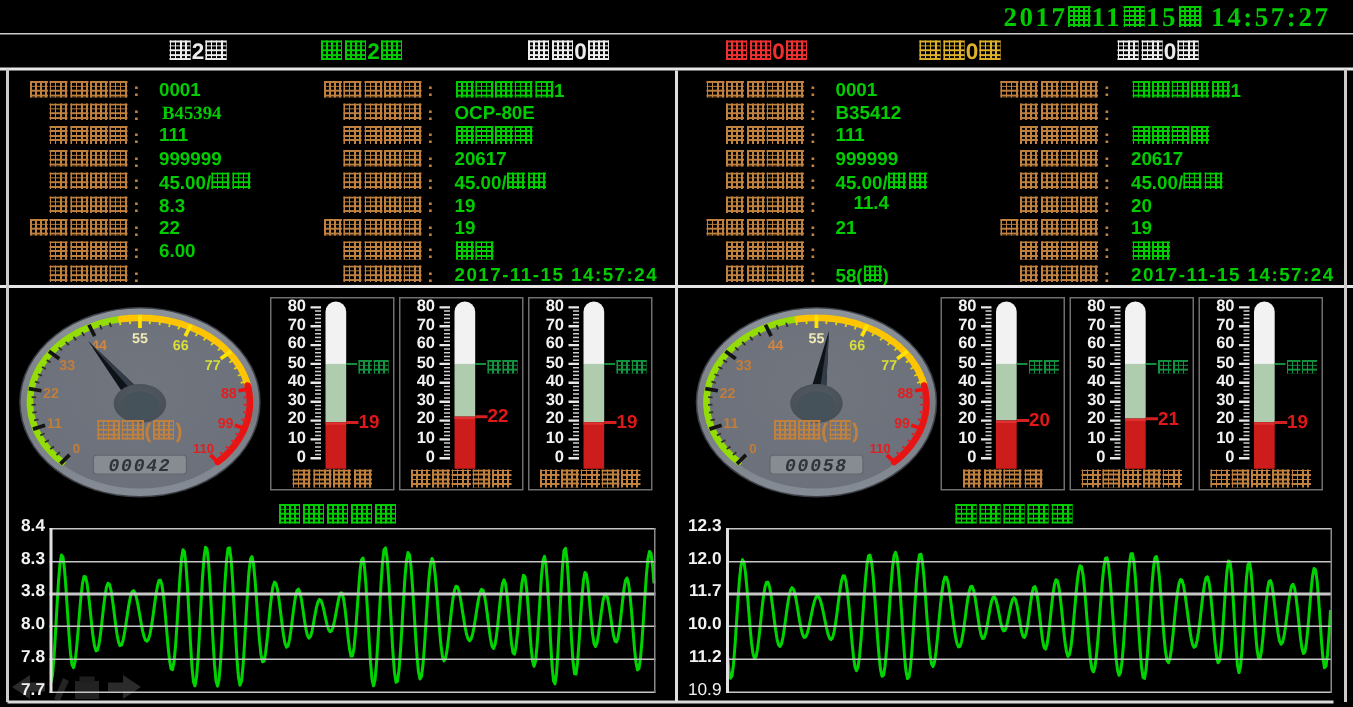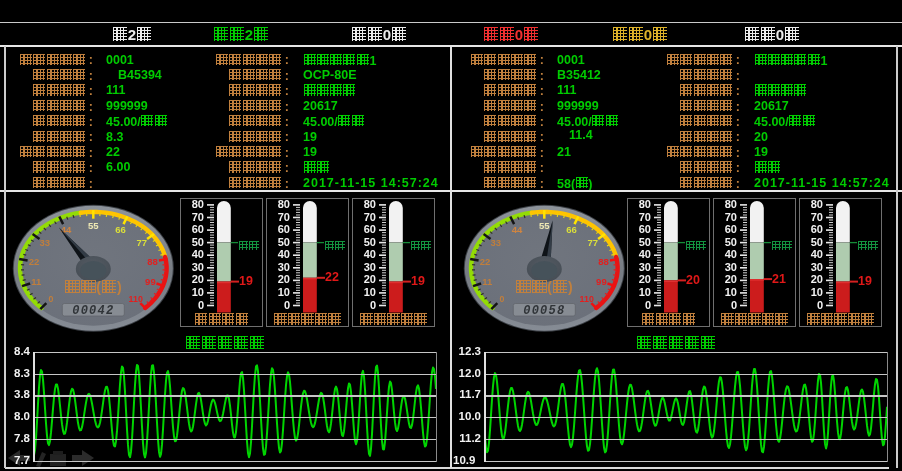--- a/index.html
+++ b/index.html
@@ -15,30 +15,31 @@
 .kw{background-image:repeating-linear-gradient(180deg,#ececec 0,#ececec 1.2px,transparent 1.2px,transparent 3px),repeating-linear-gradient(90deg,#ececec 0,#ececec 1.2px,transparent 1.2px,transparent 3.4px)}
 .kr{background-image:repeating-linear-gradient(180deg,#f03030 0,#f03030 1.2px,transparent 1.2px,transparent 3px),repeating-linear-gradient(90deg,#f03030 0,#f03030 1.2px,transparent 1.2px,transparent 3.4px)}
 .ky{background-image:repeating-linear-gradient(180deg,#ddb22a 0,#ddb22a 1.2px,transparent 1.2px,transparent 3px),repeating-linear-gradient(90deg,#ddb22a 0,#ddb22a 1.2px,transparent 1.2px,transparent 3.4px)}
 .kdg{background-image:repeating-linear-gradient(180deg,#13933f 0,#13933f 1px,transparent 1px,transparent 3px),repeating-linear-gradient(90deg,#13933f 0,#13933f 1px,transparent 1px,transparent 3.3px)}
 .lbl{font-weight:bold;font-size:12.5px;color:#c0803e;text-align:right;white-space:nowrap}
 .val{font-weight:bold;font-size:12.5px;color:#00cc00;text-align:left;white-space:nowrap}
 .st{font-weight:bold;font-size:15px;text-align:center;white-space:nowrap}
 svg{position:absolute;left:0;top:0}
 </style></head><body>
 <div id="pg">
+<div style="left:612px;top:2px;width:275px;height:19px;font-family:'Liberation Serif',serif;font-weight:bold;font-size:18px;letter-spacing:1.7px;color:#00cc00;text-align:right;white-space:nowrap"><span>2017</span><i class="k k15 kg"></i><span>11</span><i class="k k15 kg"></i><span>15</span><i class="k k15 kg"></i><span>&nbsp;14:57:27</span></div>
 <div class="st" style="left:72px;top:26.5px;width:120px;height:16px;color:#ececec"><i class="k k14 kw"></i><span>2</span><i class="k k14 kw"></i></div>
 <div class="st" style="left:181px;top:26.5px;width:120px;height:16px;color:#00cc00"><i class="k k14 kg"></i><i class="k k14 kg"></i><span>2</span><i class="k k14 kg"></i></div>
 <div class="st" style="left:319px;top:26.5px;width:120px;height:16px;color:#ececec"><i class="k k14 kw"></i><i class="k k14 kw"></i><span>0</span><i class="k k14 kw"></i></div>
 <div class="st" style="left:451px;top:26.5px;width:120px;height:16px;color:#f03030"><i class="k k14 kr"></i><i class="k k14 kr"></i><span>0</span><i class="k k14 kr"></i></div>
 <div class="st" style="left:580px;top:26.5px;width:120px;height:16px;color:#ddb22a"><i class="k k14 ky"></i><i class="k k14 ky"></i><span>0</span><i class="k k14 ky"></i></div>
 <div class="st" style="left:712px;top:26.5px;width:120px;height:16px;color:#ececec"><i class="k k14 kw"></i><i class="k k14 kw"></i><span>0</span><i class="k k14 kw"></i></div>
 <div class="lbl" style="left:5px;top:53.5px;width:90px;height:15px"><i class="k ko"></i><i class="k ko"></i><i class="k ko"></i><i class="k ko"></i><i class="k ko"></i><span style="margin:0 2px 0 3px">:</span></div>
 <div class="val" style="left:106px;top:53.5px;width:118px;height:15px;"><span>0001</span></div>
 <div class="lbl" style="left:5px;top:68.9px;width:90px;height:15px"><i class="k ko"></i><i class="k ko"></i><i class="k ko"></i><i class="k ko"></i><span style="margin:0 2px 0 3px">:</span></div>
-<div class="val" style="left:118px;top:68.9px;width:118px;height:15px;"><span>B45394</span></div>
+<div class="val" style="left:108px;top:68.9px;width:118px;height:15px;font-family:Liberation Serif, serif;"><span>B45394</span></div>
 <div class="lbl" style="left:5px;top:84.3px;width:90px;height:15px"><i class="k ko"></i><i class="k ko"></i><i class="k ko"></i><i class="k ko"></i><span style="margin:0 2px 0 3px">:</span></div>
 <div class="val" style="left:106px;top:84.3px;width:118px;height:15px;"><span>111</span></div>
 <div class="lbl" style="left:5px;top:99.7px;width:90px;height:15px"><i class="k ko"></i><i class="k ko"></i><i class="k ko"></i><i class="k ko"></i><span style="margin:0 2px 0 3px">:</span></div>
 <div class="val" style="left:106px;top:99.7px;width:118px;height:15px;"><span>999999</span></div>
 <div class="lbl" style="left:5px;top:115.1px;width:90px;height:15px"><i class="k ko"></i><i class="k ko"></i><i class="k ko"></i><i class="k ko"></i><span style="margin:0 2px 0 3px">:</span></div>
 <div class="val" style="left:106px;top:115.1px;width:118px;height:15px;"><span>45.00/</span><i class="k kg"></i><i class="k kg"></i></div>
 <div class="lbl" style="left:5px;top:130.5px;width:90px;height:15px"><i class="k ko"></i><i class="k ko"></i><i class="k ko"></i><i class="k ko"></i><span style="margin:0 2px 0 3px">:</span></div>
 <div class="val" style="left:106px;top:130.5px;width:118px;height:15px;"><span>8.3</span></div>
 <div class="lbl" style="left:5px;top:145.9px;width:90px;height:15px"><i class="k ko"></i><i class="k ko"></i><i class="k ko"></i><i class="k ko"></i><i class="k ko"></i><span style="margin:0 2px 0 3px">:</span></div>
 <div class="val" style="left:106px;top:145.9px;width:118px;height:15px;"><span>22</span></div>
@@ -599,21 +600,21 @@
 <div style="left:2px;top:454.5px;width:28px;height:12px;font-weight:bold;font-size:11.5px;color:#f2f2f2;text-align:right">7.7</div>
 <svg style="left:34px;top:352px" width="404" height="110" viewBox="0 0 404 110">
       <polyline points="0.0,103.0 1.0,98.0 2.0,86.3 3.0,69.9 4.0,51.9 5.0,35.5 6.0,23.6 7.0,18.0 8.0,19.5 9.0,27.6 10.0,40.6 11.0,56.1 12.0,71.2 13.0,83.6 14.0,91.2 15.0,93.1 16.0,89.3 17.0,80.7 18.0,69.2 19.0,56.7 20.0,45.4 21.0,36.9 22.0,32.4 23.0,32.5 24.0,36.7 25.0,44.1 26.0,53.6 27.0,63.4 28.0,72.2 29.0,78.6 30.0,81.9 31.0,81.5 32.0,77.6 33.0,70.7 34.0,62.1 35.0,53.1 36.0,45.1 37.0,39.4 38.0,36.8 39.0,37.6 40.0,41.5 41.0,47.9 42.0,55.7 43.0,63.7 44.0,70.8 45.0,75.9 46.0,78.4 47.0,78.1 48.0,75.2 49.0,70.1 50.0,63.7 51.0,56.9 52.0,50.6 53.0,45.6 54.0,42.6 55.0,41.8 56.0,43.2 57.0,46.6 58.0,51.5 59.0,57.2 60.0,63.0 61.0,68.3 62.0,72.3 63.0,74.8 64.0,75.5 65.0,74.1 66.0,70.7 67.0,65.4 68.0,58.7 69.0,51.3 70.0,44.2 71.0,38.5 72.0,35.0 73.0,34.8 74.0,38.3 75.0,45.3 76.0,55.3 77.0,66.9 78.0,78.4 79.0,88.0 80.0,93.8 81.0,94.5 82.0,89.4 83.0,78.9 84.0,64.4 85.0,48.0 86.0,32.4 87.0,20.5 88.0,14.5 89.0,15.9 90.0,24.7 91.0,39.6 92.0,58.2 93.0,77.1 94.0,92.9 95.0,102.8 96.0,105.2 97.0,99.7 98.0,87.3 99.0,70.0 100.0,50.8 101.0,33.0 102.0,19.6 103.0,12.9 104.0,14.0 105.0,22.7 106.0,37.6 107.0,56.0 108.0,74.9 109.0,91.1 110.0,101.9 111.0,105.4 112.0,101.1 113.0,89.7 114.0,73.1 115.0,54.1 116.0,36.0 117.0,21.7 118.0,13.6 119.0,13.2 120.0,20.3 121.0,33.9 122.0,51.7 123.0,70.6 124.0,87.6 125.0,99.7 126.0,104.8 127.0,102.2 128.0,92.4 129.0,77.4 130.0,59.8 131.0,42.7 132.0,28.9 133.0,20.7 134.0,19.1 135.0,24.0 136.0,34.2 137.0,47.7 138.0,62.2 139.0,75.1 140.0,84.5 141.0,89.2 142.0,88.8 143.0,83.7 144.0,75.2 145.0,64.8 146.0,54.2 147.0,45.2 148.0,38.9 149.0,36.1 150.0,37.0 151.0,41.1 152.0,47.7 153.0,55.7 154.0,64.0 155.0,71.5 156.0,77.0 157.0,79.5 158.0,78.6 159.0,74.5 160.0,67.9 161.0,60.0 162.0,52.1 163.0,45.6 164.0,41.6 165.0,40.8 166.0,43.1 167.0,48.0 168.0,54.6 169.0,61.6 170.0,67.7 171.0,71.8 172.0,73.4 173.0,72.2 174.0,68.7 175.0,63.6 176.0,57.9 177.0,52.8 178.0,49.2 179.0,47.6 180.0,48.3 181.0,51.0 182.0,55.1 183.0,59.9 184.0,64.4 185.0,67.6 186.0,69.1 187.0,68.6 188.0,66.2 189.0,62.0 190.0,56.7 191.0,51.1 192.0,46.2 193.0,43.4 194.0,43.4 195.0,47.0 196.0,53.7 197.0,62.7 198.0,72.4 199.0,80.6 200.0,85.4 201.0,85.4 202.0,80.0 203.0,69.6 204.0,55.9 205.0,41.5 206.0,29.0 207.0,21.3 208.0,20.0 209.0,26.0 210.0,38.4 211.0,55.2 212.0,73.4 213.0,89.6 214.0,101.0 215.0,105.2 216.0,101.4 217.0,90.5 218.0,74.3 219.0,55.6 220.0,37.5 221.0,23.1 222.0,14.5 223.0,13.3 224.0,19.5 225.0,32.1 226.0,48.8 227.0,67.0 228.0,83.7 229.0,96.3 230.0,102.8 231.0,102.2 232.0,94.7 233.0,81.7 234.0,65.2 235.0,47.9 236.0,32.6 237.0,21.5 238.0,16.3 239.0,17.9 240.0,25.7 241.0,38.7 242.0,54.6 243.0,71.1 244.0,85.6 245.0,96.0 246.0,100.6 247.0,98.9 248.0,91.0 249.0,78.2 250.0,62.7 251.0,46.8 252.0,33.2 253.0,24.0 254.0,20.3 255.0,22.5 256.0,30.0 257.0,41.3 258.0,54.6 259.0,67.6 260.0,78.5 261.0,85.8 262.0,88.6 263.0,87.0 264.0,81.6 265.0,73.4 266.0,63.9 267.0,54.6 268.0,46.8 269.0,41.3 270.0,38.8 271.0,39.2 272.0,42.2 273.0,47.2 274.0,53.3 275.0,59.8 276.0,65.8 277.0,70.7 278.0,73.9 279.0,75.2 280.0,74.2 281.0,71.1 282.0,66.2 283.0,60.0 284.0,53.5 285.0,47.5 286.0,43.0 287.0,40.9 288.0,41.5 289.0,45.0 290.0,51.0 291.0,58.7 292.0,66.8 293.0,74.0 294.0,78.8 295.0,80.3 296.0,77.8 297.0,71.7 298.0,62.9 299.0,52.8 300.0,43.6 301.0,37.0 302.0,34.6 303.0,37.2 304.0,44.5 305.0,55.0 306.0,66.7 307.0,76.9 308.0,83.2 309.0,84.1 310.0,79.2 311.0,69.8 312.0,57.8 313.0,45.8 314.0,36.3 315.0,31.5 316.0,32.7 317.0,39.8 318.0,51.5 319.0,65.4 320.0,78.8 321.0,88.5 322.0,92.2 323.0,88.9 324.0,78.8 325.0,63.8 326.0,47.0 327.0,31.8 328.0,21.7 329.0,18.9 330.0,24.5 331.0,37.5 332.0,55.5 333.0,74.8 334.0,91.4 335.0,101.9 336.0,103.9 337.0,96.8 338.0,82.1 339.0,62.7 340.0,42.5 341.0,25.4 342.0,15.1 343.0,13.5 344.0,21.0 345.0,35.8 346.0,54.8 347.0,73.7 348.0,88.9 349.0,97.2 350.0,97.4 351.0,89.8 352.0,76.5 353.0,60.6 354.0,45.6 355.0,34.7 356.0,29.6 357.0,31.1 358.0,38.1 359.0,48.7 360.0,60.3 361.0,70.4 362.0,77.0 363.0,79.0 364.0,76.7 365.0,70.8 366.0,63.0 367.0,55.1 368.0,48.6 369.0,44.7 370.0,44.0 371.0,46.5 372.0,51.7 373.0,58.4 374.0,65.6 375.0,71.6 376.0,75.4 377.0,76.0 378.0,73.1 379.0,66.9 380.0,58.3 381.0,49.0 382.0,40.6 383.0,35.0 384.0,33.4 385.0,36.6 386.0,44.4 387.0,55.5 388.0,68.3 389.0,80.5 390.0,89.8 391.0,94.6 392.0,93.6 393.0,86.8 394.0,75.0 395.0,60.2 396.0,44.5 397.0,30.5 398.0,20.3 399.0,15.6 400.0,17.1 401.0,24.7 402.0,37.0" fill="none" stroke="#00d400" stroke-width="2" stroke-linejoin="round"></polyline>
     </svg>
 <div style="left:601px;top:336px;width:150px;height:15px;text-align:center;font-weight:bold;font-size:14px;color:#00cc00"><i class="k k14 kg"></i><i class="k k14 kg"></i><i class="k k14 kg"></i><i class="k k14 kg"></i><i class="k k14 kg"></i></div>
 <div style="left:453px;top:346.0px;width:28px;height:12px;font-weight:bold;font-size:11.5px;color:#f2f2f2;text-align:right">12.3</div>
 <div style="left:453px;top:367.7px;width:28px;height:12px;font-weight:bold;font-size:11.5px;color:#f2f2f2;text-align:right">12.0</div>
 <div style="left:453px;top:389.4px;width:28px;height:12px;font-weight:bold;font-size:11.5px;color:#f2f2f2;text-align:right">11.7</div>
 <div style="left:453px;top:411.1px;width:28px;height:12px;font-weight:bold;font-size:11.5px;color:#f2f2f2;text-align:right">10.0</div>
 <div style="left:453px;top:432.8px;width:28px;height:12px;font-weight:bold;font-size:11.5px;color:#f2f2f2;text-align:right">11.2</div>
-<div style="left:453px;top:454.5px;width:28px;height:12px;font-weight:bold;font-size:11.5px;color:#f2f2f2;">10.9</div>
+<div style="left:453px;top:454.5px;width:28px;height:12px;font-weight:normal;font-size:11.5px;color:#f2f2f2;text-align:right">10.9</div>
 <svg style="left:485px;top:352px" width="404" height="110" viewBox="0 0 404 110">
       <polyline points="0.0,84.5 1.0,95.3 2.0,100.2 3.0,98.6 4.0,90.8 5.0,78.2 6.0,62.9 7.0,47.4 8.0,34.0 9.0,24.9 10.0,21.1 11.0,22.9 12.0,29.9 13.0,40.6 14.0,53.2 15.0,65.9 16.0,76.5 17.0,83.9 18.0,87.1 19.0,85.9 20.0,80.8 21.0,72.9 22.0,63.4 23.0,53.8 24.0,45.4 25.0,39.3 26.0,36.1 27.0,36.1 28.0,39.1 29.0,44.6 30.0,51.8 31.0,59.8 32.0,67.5 33.0,73.9 34.0,77.9 35.0,79.0 36.0,77.2 37.0,72.7 38.0,66.3 39.0,58.9 40.0,51.6 41.0,45.5 42.0,41.4 43.0,39.8 44.0,40.8 45.0,44.1 46.0,49.2 47.0,55.3 48.0,61.5 49.0,66.9 50.0,70.8 51.0,72.9 52.0,72.8 53.0,70.8 54.0,67.1 55.0,62.4 56.0,57.3 57.0,52.5 58.0,48.7 59.0,46.1 60.0,45.3 61.0,46.1 62.0,48.5 63.0,52.2 64.0,56.8 65.0,61.7 66.0,66.5 67.0,70.7 68.0,73.5 69.0,74.4 70.0,73.2 71.0,69.6 72.0,63.9 73.0,56.7 74.0,48.7 75.0,41.2 76.0,35.3 77.0,31.9 78.0,32.0 79.0,35.7 80.0,43.0 81.0,53.0 82.0,64.5 83.0,76.1 84.0,86.0 85.0,92.7 86.0,95.1 87.0,92.7 88.0,85.6 89.0,74.6 90.0,61.1 91.0,47.0 92.0,34.1 93.0,24.2 94.0,18.6 95.0,18.0 96.0,22.4 97.0,31.3 98.0,43.8 99.0,58.1 100.0,72.5 101.0,85.1 102.0,94.3 103.0,98.8 104.0,98.1 105.0,92.1 106.0,81.6 107.0,67.8 108.0,52.7 109.0,38.3 110.0,26.3 111.0,18.6 112.0,16.2 113.0,19.5 114.0,28.0 115.0,40.8 116.0,56.0 117.0,71.6 118.0,85.4 119.0,95.5 120.0,100.4 121.0,99.3 122.0,92.5 123.0,80.7 124.0,65.7 125.0,49.7 126.0,35.1 127.0,23.9 128.0,17.8 129.0,17.5 130.0,22.9 131.0,32.9 132.0,46.1 133.0,60.3 134.0,73.5 135.0,84.1 136.0,90.5 137.0,92.3 138.0,89.4 139.0,82.6 140.0,73.0 141.0,62.0 142.0,51.4 143.0,42.3 144.0,35.8 145.0,32.7 146.0,33.0 147.0,36.4 148.0,42.3 149.0,49.9 150.0,58.1 151.0,65.9 152.0,72.4 153.0,77.0 154.0,79.3 155.0,78.9 156.0,75.9 157.0,70.4 158.0,63.4 159.0,55.7 160.0,48.4 161.0,42.7 162.0,39.3 163.0,38.8 164.0,41.2 165.0,46.0 166.0,52.6 167.0,59.7 168.0,66.2 169.0,71.2 170.0,73.7 171.0,73.4 172.0,70.5 173.0,65.7 174.0,59.7 175.0,53.8 176.0,49.0 177.0,46.3 178.0,45.9 179.0,48.0 180.0,52.1 181.0,57.2 182.0,62.4 183.0,66.5 184.0,68.6 185.0,68.4 186.0,65.7 187.0,61.3 188.0,56.1 189.0,51.2 190.0,47.7 191.0,46.4 192.0,47.8 193.0,51.6 194.0,57.1 195.0,63.3 196.0,68.8 197.0,72.3 198.0,73.0 199.0,70.5 200.0,65.2 201.0,58.0 202.0,50.3 203.0,43.7 204.0,39.7 205.0,39.1 206.0,42.4 207.0,48.9 208.0,57.5 209.0,66.6 210.0,74.5 211.0,79.5 212.0,80.7 213.0,77.8 214.0,71.2 215.0,62.3 216.0,52.6 217.0,43.9 218.0,37.5 219.0,34.5 220.0,35.3 221.0,39.9 222.0,47.5 223.0,57.1 224.0,67.2 225.0,76.2 226.0,82.7 227.0,85.6 228.0,84.4 229.0,79.0 230.0,70.3 231.0,59.3 232.0,47.7 233.0,37.1 234.0,29.2 235.0,25.2 236.0,25.7 237.0,31.0 238.0,40.2 239.0,52.2 240.0,65.4 241.0,77.9 242.0,88.0 243.0,94.3 244.0,95.9 245.0,92.5 246.0,84.7 247.0,73.5 248.0,60.3 249.0,46.8 250.0,34.6 251.0,25.3 252.0,20.2 253.0,19.9 254.0,24.6 255.0,33.7 256.0,46.1 257.0,60.2 258.0,74.2 259.0,86.3 260.0,94.7 261.0,98.2 262.0,96.3 263.0,89.1 264.0,77.6 265.0,63.1 266.0,47.8 267.0,33.8 268.0,23.0 269.0,17.1 270.0,17.1 271.0,23.0 272.0,34.1 273.0,48.8 274.0,65.0 275.0,80.3 276.0,92.4 277.0,99.5 278.0,100.3 279.0,94.7 280.0,83.6 281.0,68.8 282.0,52.7 283.0,37.7 284.0,26.2 285.0,19.7 286.0,19.0 287.0,23.9 288.0,33.5 289.0,46.2 290.0,59.8 291.0,72.5 292.0,82.4 293.0,88.4 294.0,89.8 295.0,86.9 296.0,80.3 297.0,71.2 298.0,60.9 299.0,51.0 300.0,42.7 301.0,37.0 302.0,34.3 303.0,34.9 304.0,38.3 305.0,44.1 306.0,51.4 307.0,59.2 308.0,66.7 309.0,73.0 310.0,77.5 311.0,79.5 312.0,78.9 313.0,75.4 314.0,69.5 315.0,61.6 316.0,52.8 317.0,44.3 318.0,37.4 319.0,33.2 320.0,32.6 321.0,36.1 322.0,43.5 323.0,53.7 324.0,65.5 325.0,76.7 326.0,85.4 327.0,89.8 328.0,88.6 329.0,81.7 330.0,70.0 331.0,55.3 332.0,40.5 333.0,28.5 334.0,22.0 335.0,22.7 336.0,30.8 337.0,45.1 338.0,62.6 339.0,79.4 340.0,91.7 341.0,96.4 342.0,92.5 343.0,81.1 344.0,64.9 345.0,47.6 346.0,33.1 347.0,24.4 348.0,23.0 349.0,29.0 350.0,40.6 351.0,55.1 352.0,69.4 353.0,80.7 354.0,86.9 355.0,87.2 356.0,81.9 357.0,72.4 358.0,60.9 359.0,49.7 360.0,40.9 361.0,35.7 362.0,35.0 363.0,38.4 364.0,45.1 365.0,53.6 366.0,62.4 367.0,70.0 368.0,75.3 369.0,77.5 370.0,76.4 371.0,72.3 372.0,65.8 373.0,58.0 374.0,50.0 375.0,43.2 376.0,38.7 377.0,37.5 378.0,39.9 379.0,45.8 380.0,54.3 381.0,64.0 382.0,73.4 383.0,80.4 384.0,83.7 385.0,82.4 386.0,76.3 387.0,66.3 388.0,54.0 389.0,41.9 390.0,32.2 391.0,27.0 392.0,27.8 393.0,34.6 394.0,46.4 395.0,61.1 396.0,75.7 397.0,87.2 398.0,93.2 399.0,92.2 400.0,84.3 401.0,70.9 402.0,54.8" fill="none" stroke="#00d400" stroke-width="2" stroke-linejoin="round"></polyline>
     </svg>
 <div style="left:0px;top:21.5px;width:902px;height:1.5px;background:#c9c9c9"></div>
 <div style="left:0px;top:45px;width:902px;height:2px;background:#e6e6e6"></div>
 <div style="left:0px;top:190px;width:902px;height:2px;background:#e6e6e6"></div>
 <div style="left:5px;top:467px;width:884px;height:1.5px;background:#d9d9d9"></div>
 <div style="left:4px;top:46px;width:1.5px;height:422px;background:#cccccc"></div>
 <div style="left:896px;top:46px;width:1.5px;height:422px;background:#cccccc"></div>
 <div style="left:450px;top:47px;width:2px;height:421px;background:#e0e0e0"></div>

